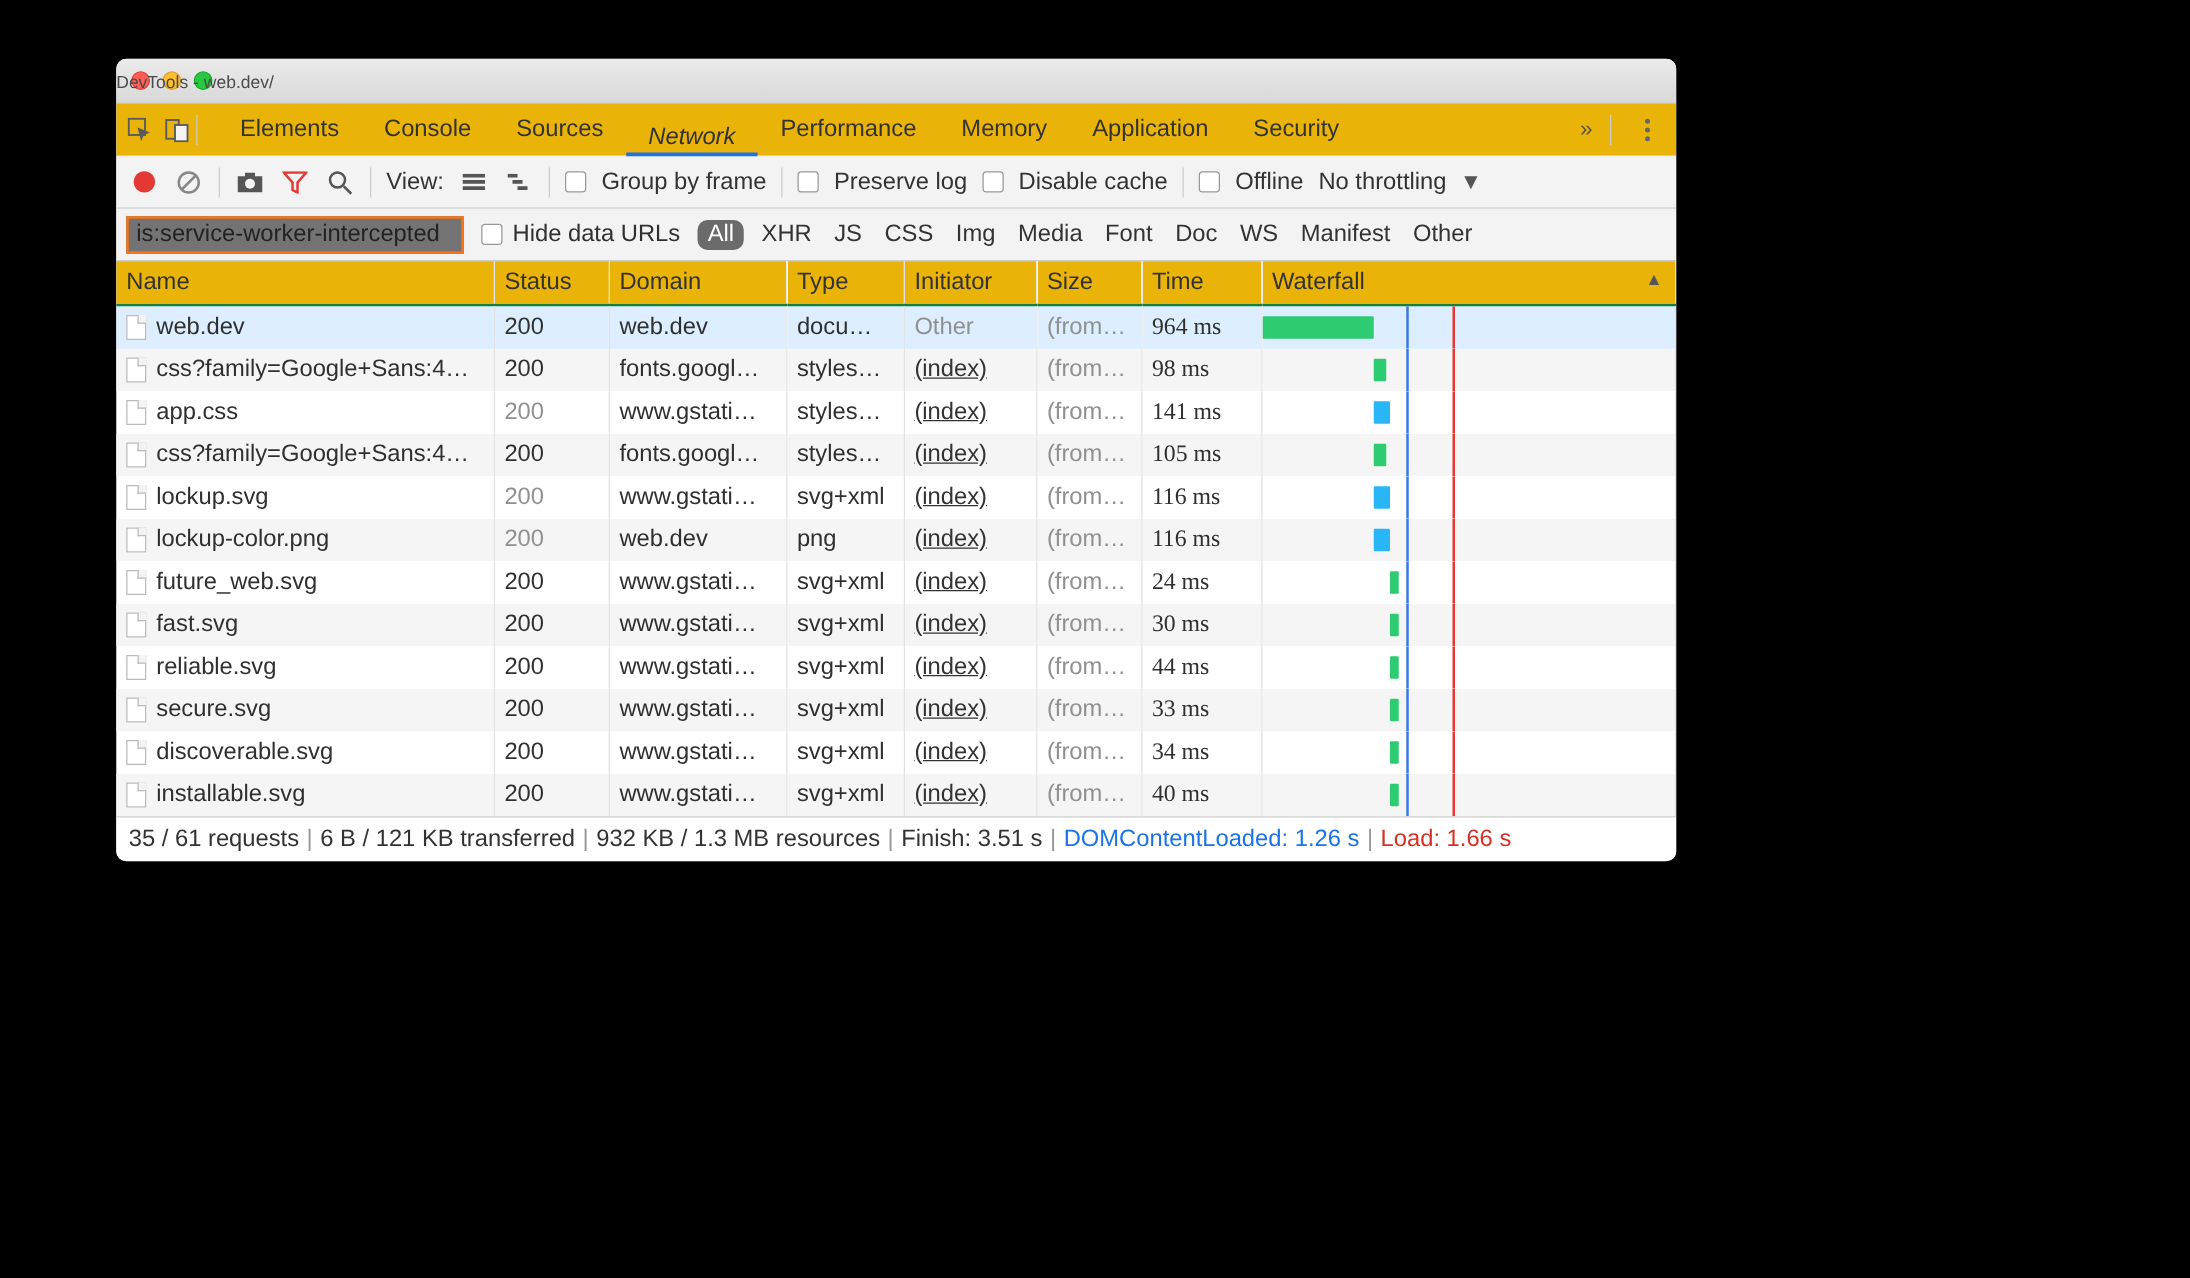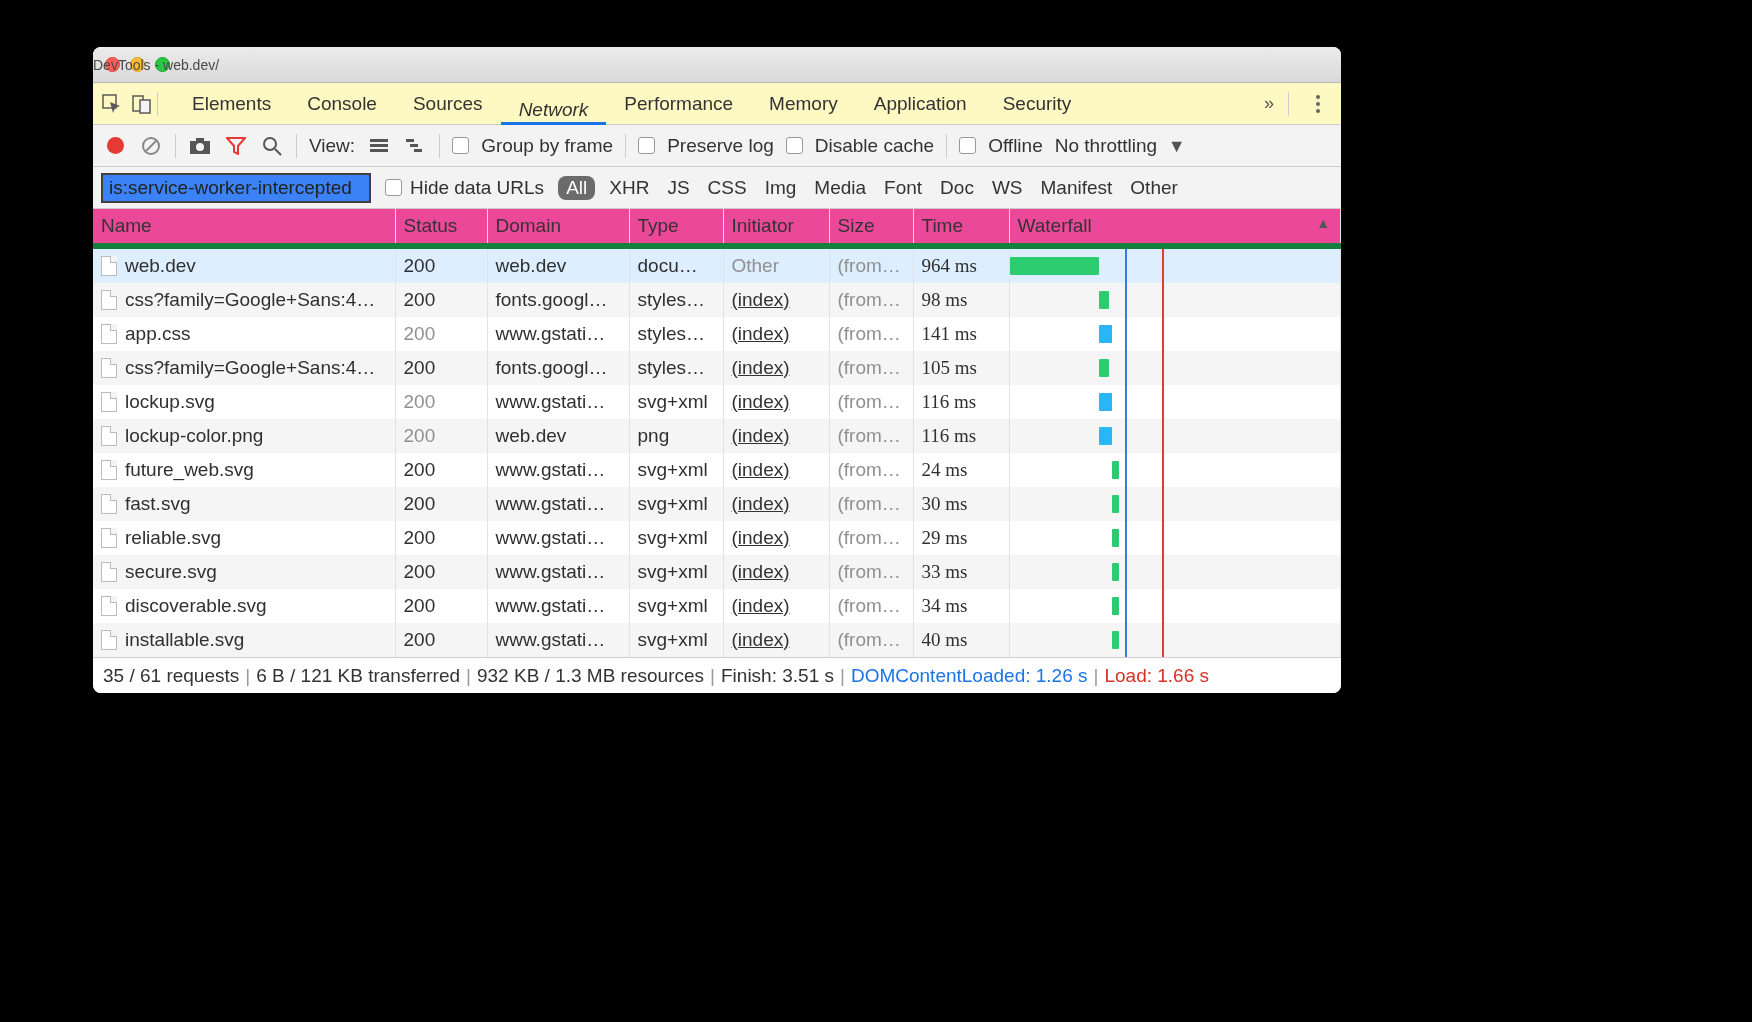--- a/index.html
+++ b/index.html
@@ -39,21 +39,21 @@
   .dot.green { background:#28c940; border:1px solid #1ba82c; }
   .titlebar .title {
     position:absolute; left:0; right:0; 
     font-size:14px; color:#4a4a4a;
   }
   
   .tabbar {
     height: 42px;
     display:flex; align-items:center;
     border-bottom:1px solid #cccccc;
-    background:#fef9c3;
+    background:#eab308;
     padding: 0 8px 0 4px;
   }
   .tabbar .iconbtn { width:30px; height:30px; display:flex; align-items:center; justify-content:center; color:#5a5a5a; }
   .tabbar .tabs { display:flex; margin-left:16px; gap:0; flex:1; }
   .tab { padding: 0 18px; height:42px; display:flex; align-items:center; color:#333; cursor:default; font-size:19px;}
   .tab.active { color:#333; border-bottom:3px solid #1a73e8; padding-top:16px;font-style:italic;}
   .tabbar .rightside { margin-left:auto; display:flex; align-items:center; gap:14px; color:#666;}
   .vsep { width:1px; height:24px; background:#cccccc; }
 
   
@@ -78,22 +78,22 @@
   .filterbar {
     height: 42px;
     display:flex; align-items:center;
     padding: 0 8px;
     gap: 14px;
     border-bottom:1px solid #cccccc;
     background:#f3f3f3;
     font-size:19px;
   }
   .filter-input {
-    border: 2px solid #404040;
-    background:#3b82f6;
+    border: 2px solid #f97316;
+    background:#737373;
     color:#222;
     padding: 2px 6px;
     font-size:19px;
     width: 270px;
     height:30px;
     font-family:inherit;
   }
   .filterbar .chk { width:17px; height:17px; border:1px solid #999; border-radius:3px; background:#fff;}
   .pill-all { background:#6b6b6b; color:#fff; border-radius:8px; padding:1px 8px; font-size:19px;}
   .types { display:flex; gap:18px; color:#333;}
@@ -104,22 +104,22 @@
   .table th, .table td {
     border-right:1px solid #e2e2e2;
     padding: 6px 8px;
     text-align:left;
     font-weight:normal;
     height:34px;
     overflow:hidden; white-space:nowrap; text-overflow:ellipsis;
     font-size:19px;
   }
   .table thead th {
-    background:#ec4899;
-    border-bottom:6px solid #15803d;
+    background:#eab308;
+    border-bottom:2px solid #15803d;
     color:#333;
     position:relative;
   }
   .table thead th:last-child::after{
     content:"▲"; position:absolute; right:10px; color:#555; font-size:14px;
   }
   .table tbody tr:nth-child(even){ background:#f5f5f5; }
   .table tbody tr.selected { background:#dceeff !important; }
   .col-name{width:302px;}
   .col-status{width:92px;}
@@ -497,21 +497,21 @@
             <div class="name-cell">
               <span class="file-icon"></span>
               <span>reliable.svg</span>
             </div>
           </td>
           <td>200</td>
           <td>www.gstati…</td>
           <td>svg+xml</td>
           <td><span class="initiator-link">(index)</span></td>
           <td class="dim">(from …</td>
-          <td class="time-cell">29 ms</td>
+          <td class="time-cell">44 ms</td>
           <td class="waterfall-cell">
             <div class="wf-track">
               <div class="wf-bar thin-green" style="left: 31%; width: 2%;"></div>
               <div class="wf-line-blue" style="left: 35%;"></div>
               <div class="wf-line-red" style="left: 46%;"></div>
             </div>
           </td>
         </tr>
         <tr>
           <td>

